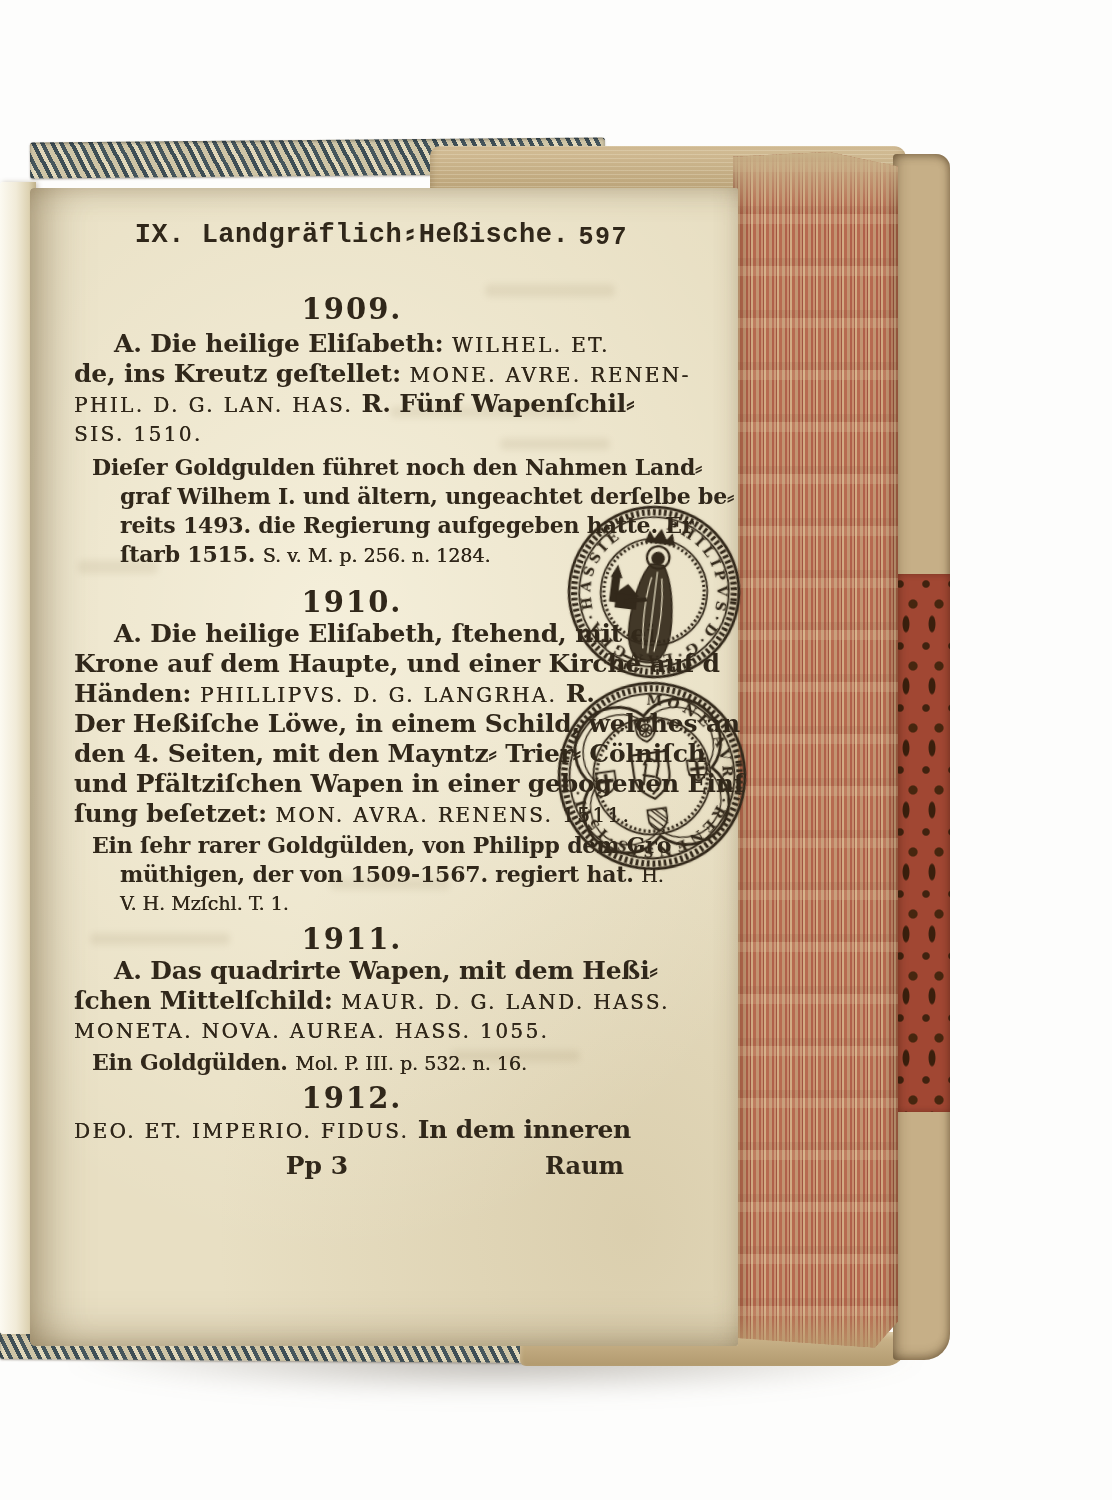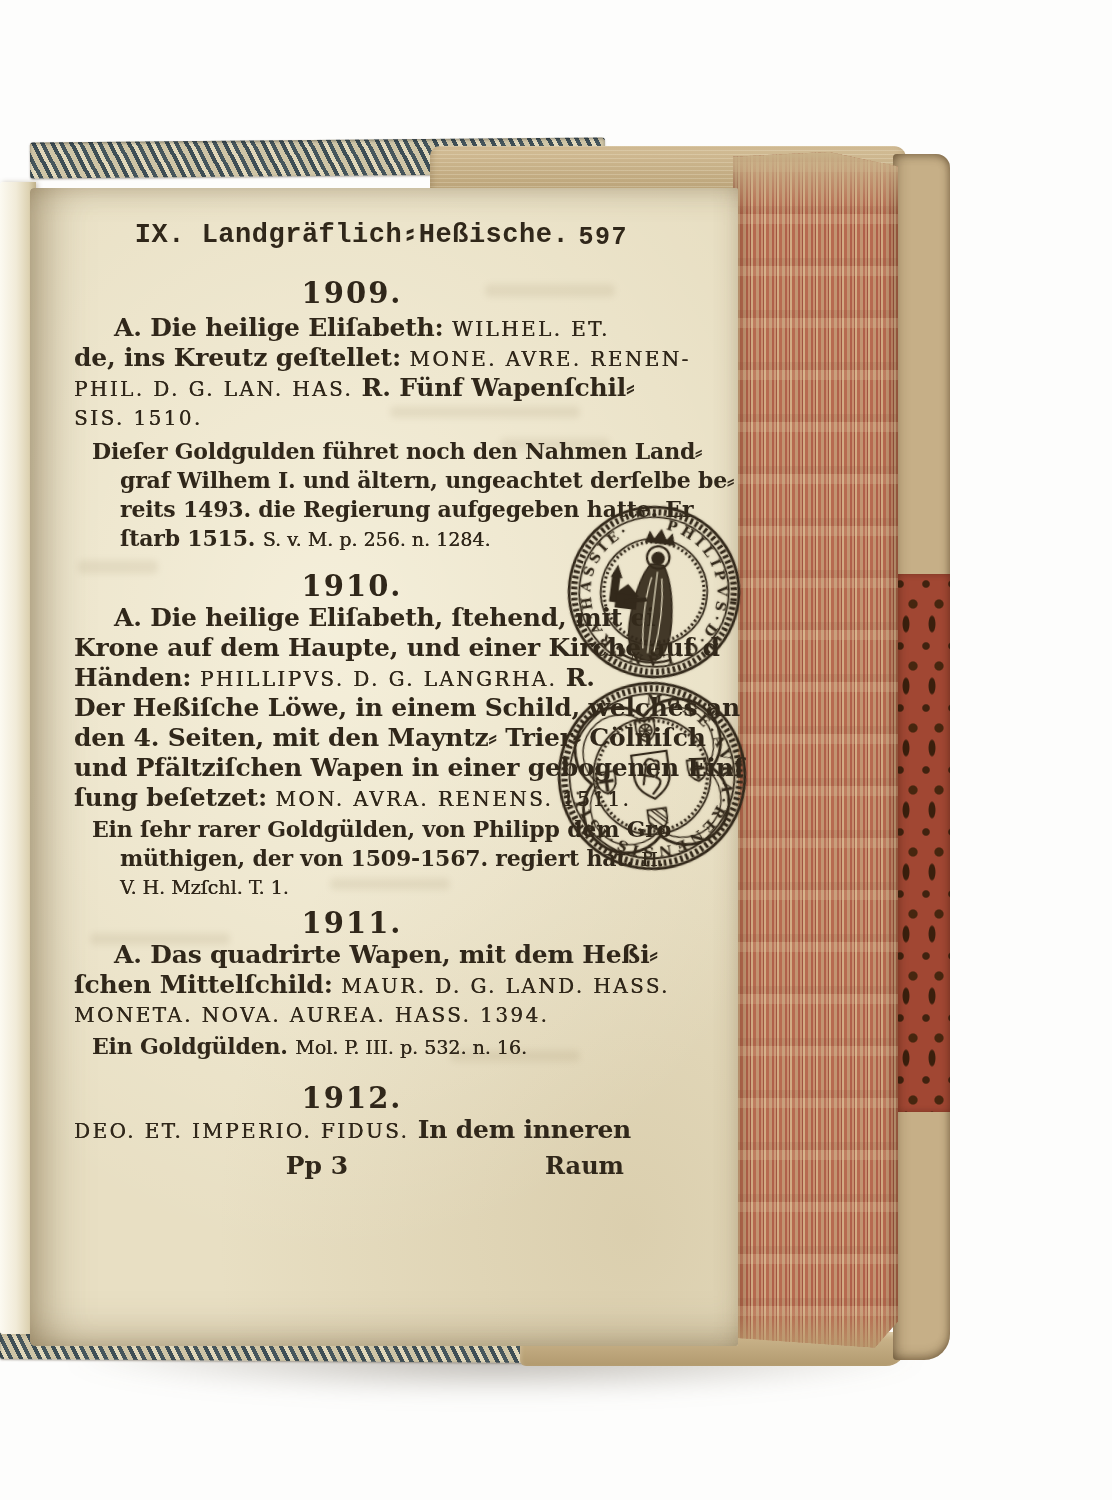--- a/index.html
+++ b/index.html
@@ -124,24 +124,24 @@
   .notes .ln{line-height:29px;height:29px;}
   .fx{font-weight:bold;font-size:25px;letter-spacing:-.2px;}
   .rx{font-size:20px;letter-spacing:2.4px;font-weight:normal;text-shadow:.35px 0 0 currentColor;}
   .ax{font-size:21px;font-weight:normal;text-shadow:.3px 0 0 currentColor;}
   .notes .fx{font-size:22px;}
   .notes .ax{font-size:19px;}
   .ind1{padding-left:40px;}
   .nf{padding-left:18px;}
   .nh{padding-left:46px;}
 
-  #e1{margin-top:20px;} #e1 .lines{margin-top:3px;} #e1 .notes{margin-top:4px;}
+  #e1{margin-top:36px;} #e1 .lines{margin-top:3px;} #e1 .notes{margin-top:4px;}
   #e2{margin-top:16px;}  #e2 .notes{margin-top:2px;}
   #e3{margin-top:4px;}  #e3 .notes{margin-top:2px;}
-  #e4{margin-top:20px;}
+  #e4{margin-top:4px;}
 
   .sig-row{position:relative;margin-top:6px;height:32px;}
   .sig-mark{position:absolute;left:0;right:70px;text-align:center;font-size:25px;font-weight:bold;}
   .catchword{position:absolute;right:6px;top:0;font-size:24px;font-weight:bold;}
 
   
   .coin{filter:drop-shadow(0 0 1px rgba(60,45,25,.25));}
   .coin-a{left:566px;top:504px;width:176px;height:176px;transform:rotate(7deg);}
   .coin-b{left:556px;top:680px;width:192px;height:192px;transform:rotate(-8deg);}
   .coin svg{width:100%;height:100%;display:block;}
@@ -213,21 +213,21 @@
             <div class="ln nh"><span class="fx">müthigen, der von 1509-1567. regiert hat.   </span><span class="ax">H.</span></div>
             <div class="ln nh"><span class="ax">V. H. Mzſchl. T. 1.</span></div>
           </div>
       </section>
 
       <section class="entry" id="e3">
         <h2 class="entry-heading">1911.</h2>
         <div class="lines">
             <div class="ln ind1"><span class="fx">A.  Das quadrirte Wapen,  mit dem Heßi⸗</span></div>
             <div class="ln "><span class="fx">ſchen Mittelſchild:  </span><span class="rx">MAUR. D. G. LAND. HASS.</span></div>
-            <div class="ln "><span class="rx">MONETA. NOVA. AUREA. HASS. 1394.</span></div>
+            <div class="ln "><span class="rx">MONETA. NOVA. AUREA. HASS. 1055.</span></div>
           </div>
         <div class="notes">
             <div class="ln nf"><span class="fx">Ein Goldgülden.   </span><span class="ax">Mol. P. III. p. 532. n. 16.</span></div>
           </div>
       </section>
 
       <section class="entry" id="e4">
         <h2 class="entry-heading">1912.</h2>
         <div class="lines">
             <div class="ln "><span class="rx">DEO. ET. IMPERIO. FIDUS.</span><span class="fx">  In dem inneren</span></div>

